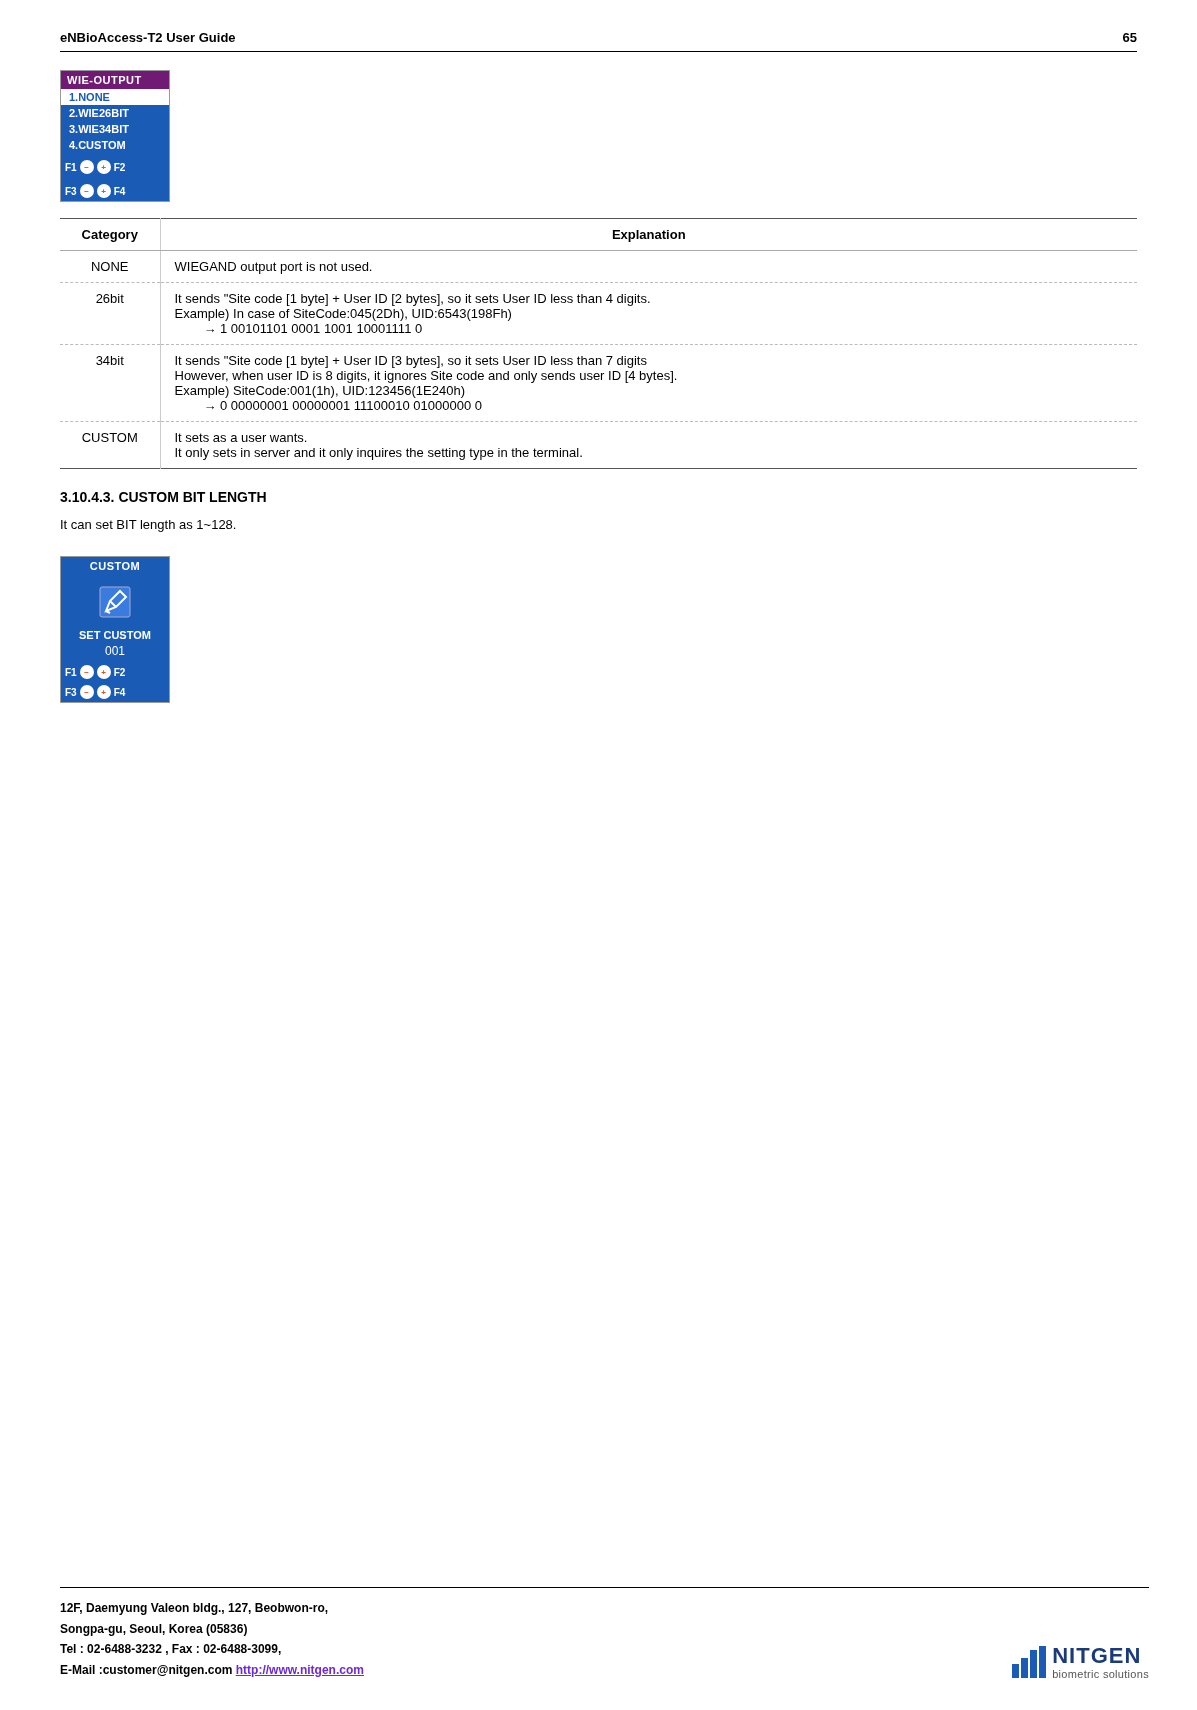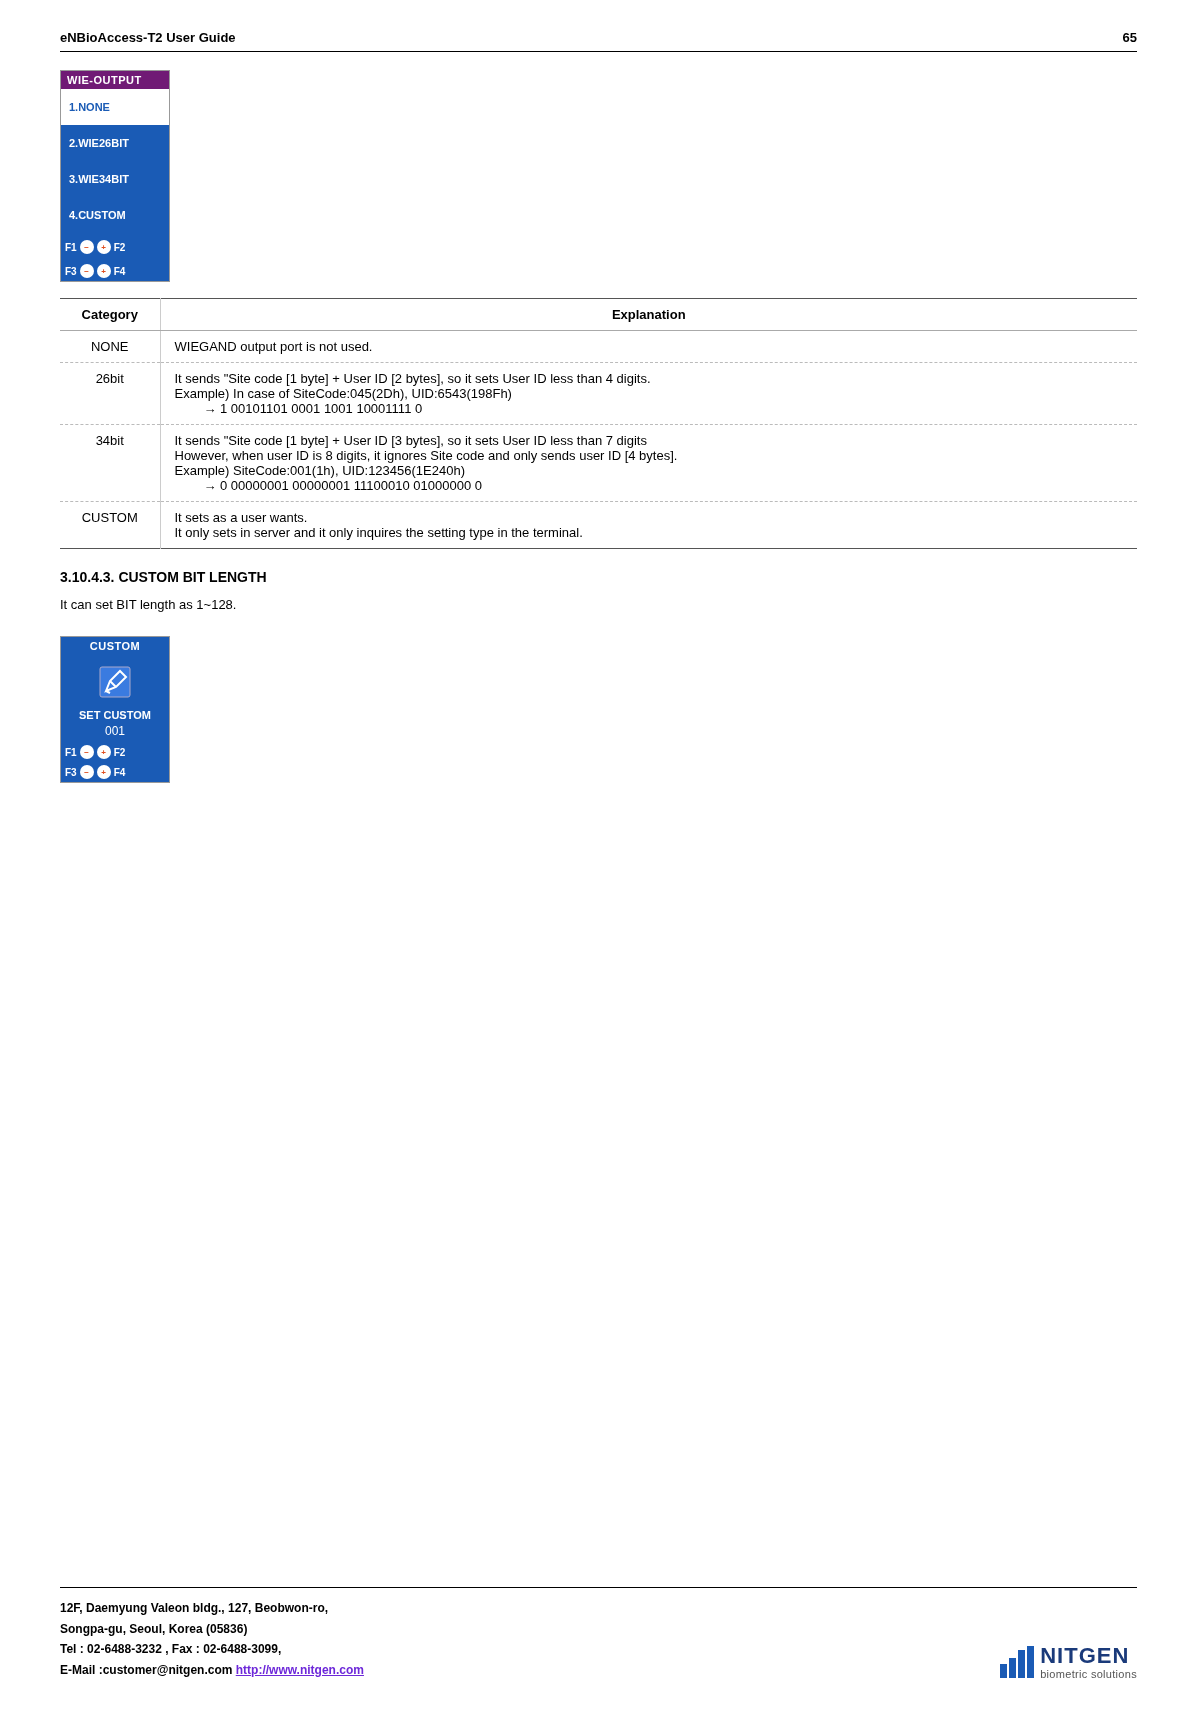--- a/index.html
+++ b/index.html
@@ -48,21 +48,21 @@
     .menu-title-bar {
       background: #701a75;
       color: #fff;
       text-align: left;
       padding: 3px 6px;
       font-size: 11px;
       font-weight: bold;
       letter-spacing: 0.5px;
     }
     .menu-item {
-      padding: 12px 8px;
+      padding: 2px 8px;
       font-size: 11px;
       color: #fff;
       background: #1a5bb5;
     }
     .menu-item.selected {
       background: #fff;
       color: #1a5bb5;
       font-weight: bold;
     }
     .menu-footer {
@@ -176,21 +176,21 @@
       align-items: center;
       padding: 3px 4px;
       gap: 3px;
     }
 
     
     .page-footer {
       position: absolute;
       bottom: 30px;
       left: 60px;
-      right: 60px;
+      right: 48px;
       border-top: 1.5px solid #000;
       padding-top: 10px;
       display: flex;
       justify-content: space-between;
       align-items: flex-end;
     }
     .footer-text {
       font-size: 12px;
       font-weight: bold;
       line-height: 1.7;

